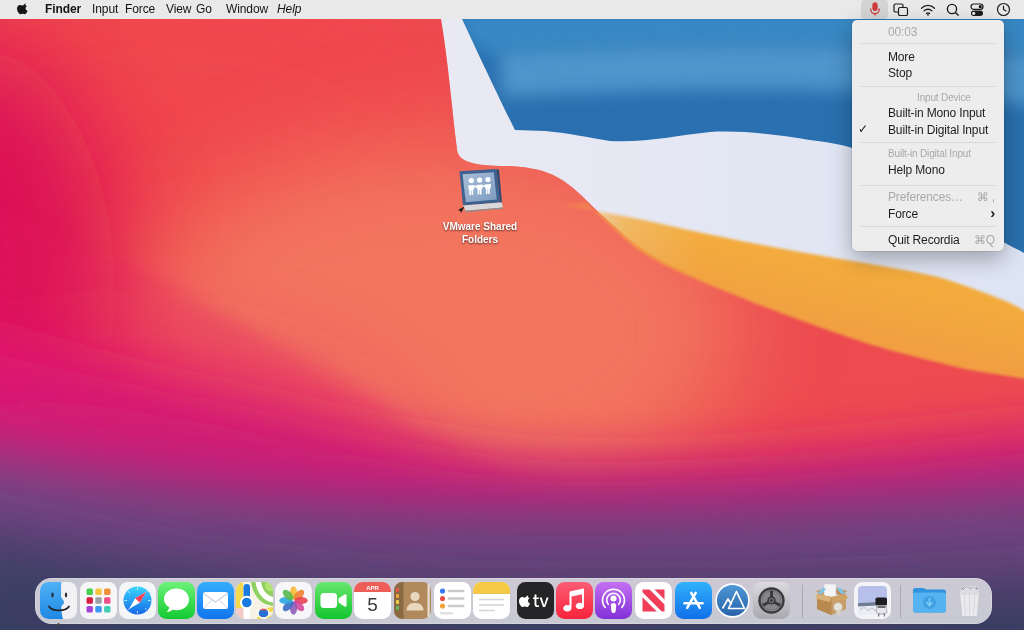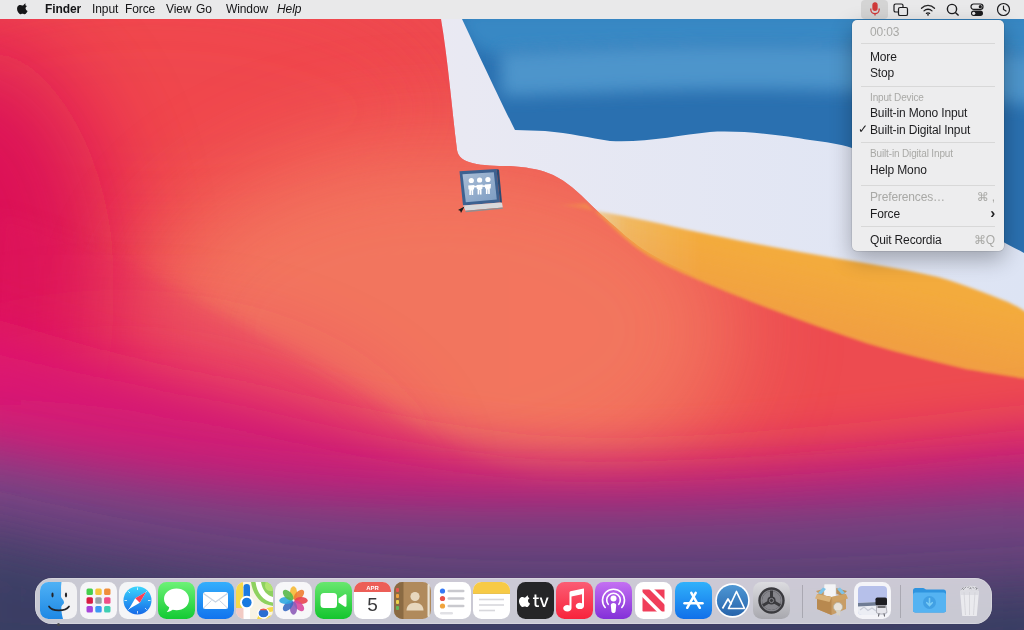--- a/index.html
+++ b/index.html
@@ -6,21 +6,21 @@
 body{width:1024px;height:630px;overflow:hidden;font-family:"Liberation Sans",sans-serif;}
 #scene{position:relative;width:1024px;height:630px;overflow:hidden;background:#2d79b8;}
 #wp{position:absolute;left:0;top:0;}
 
 #mbar{position:absolute;left:0;top:0;width:1024px;height:19px;background:#e9e9ea;z-index:10;}
 #mbar .mi{position:absolute;top:0;height:19px;line-height:19px;font-size:12px;color:#151517;letter-spacing:-0.1px;}
 #mbar svg{position:absolute;}
 #michl{position:absolute;left:861px;top:0;width:27px;height:19px;background:rgba(0,0,0,0.09);border-radius:4px;}
 
 #menu{position:absolute;left:852px;top:20px;width:152px;height:231px;background:#ededee;border-radius:5px;z-index:20;box-shadow:0 8px 22px rgba(0,0,0,0.3),0 0 0 0.5px rgba(0,0,0,0.15);}
-#menu .it{position:absolute;left:18px;height:16px;line-height:16px;font-size:12px;letter-spacing:-0.15px;color:#1d1d1f;white-space:nowrap;}
+#menu .it{position:absolute;left:36px;height:16px;line-height:16px;font-size:12px;letter-spacing:-0.15px;color:#1d1d1f;white-space:nowrap;}
 #menu .dis{color:#a9a9a6;}
 #menu .hdr{font-size:10px;color:#a9a9a6;}
 #menu .sep{position:absolute;left:9px;width:134px;height:1px;background:#d8d8d8;}
 #menu .sc{position:absolute;right:9px;left:auto;color:#a9a9a6;font-size:12px;}
 #menu .chev{position:absolute;right:9px;left:auto;color:#1d1d1f;font-size:15px;font-weight:700;}
 #menu .chk{position:absolute;left:6px;width:12px;color:#1d1d1f;font-size:12px;}
 
 #dicon{position:absolute;left:452px;top:166px;z-index:5;}
 #dlabel{position:absolute;left:400px;top:220px;width:160px;text-align:center;z-index:5;color:#fff;font-size:10px;font-weight:700;line-height:13px;text-shadow:0 1px 2px rgba(0,0,0,0.65);}
 
@@ -155,21 +155,21 @@
         </g>
       </svg>
 </div>
 
 <div id="menu">
   <div class="it dis" style="top:4px;">00:03</div>
   <div class="sep" style="top:23px;"></div>
   <div class="it" style="top:29px;">More</div>
   <div class="it" style="top:45px;">Stop</div>
   <div class="sep" style="top:66px;"></div>
-  <div class="it hdr" style="top:70px;">Input Device</div>
+  <div class="it hdr" style="top:70px;margin-left:29px;">Input Device</div>
   <div class="it" style="top:85px;">Built-in Mono Input</div>
   <div class="chk" style="top:102px;">✓</div>
   <div class="it" style="top:102px;">Built-in Digital Input</div>
   <div class="sep" style="top:122px;"></div>
   <div class="it hdr" style="top:126px;">Built-in Digital Input</div>
   <div class="it" style="top:142px;">Help Mono</div>
   <div class="sep" style="top:165px;"></div>
   <div class="it dis" style="top:169px;">Preferences…</div>
   <div class="it sc" style="top:169px;">⌘ ,</div>
   <div class="it" style="top:186px;">Force</div>
@@ -198,20 +198,21 @@
           <circle cx="31.9" cy="11.5" r="2.6"></circle>
 <path d="M12.2,17.5 L18.4,17 L18.0,21.5 L17.2,21.5 L17.2,27 L15.6,27 L15.5,22.6 L15,22.6 L14.9,27 L13.3,27 L13.3,21.6 L12.5,21.6 Z"></path>
 <path d="M20.5,17 L26.7,16.5 L26.3,21 L25.5,21 L25.5,26.5 L23.9,26.5 L23.8,22.1 L23.3,22.1 L23.2,26.5 L21.6,26.5 L21.6,21.1 L20.8,21.1 Z"></path>
 <path d="M28.8,16.5 L35,16 L34.6,20.5 L33.8,20.5 L33.8,26 L32.2,26 L32.1,21.6 L31.6,21.6 L31.5,26 L29.9,26 L29.9,20.6 L29.1,20.6 Z"></path>
 <rect x="17.8" y="17.8" width="3.2" height="1.6"></rect>
 <rect x="26.1" y="17.3" width="3.2" height="1.6"></rect>
 </g>
 <path d="M2,42 L8.5,38.5 L5,45 L4.2,42.8 Z" fill="#1a1a1a"></path>
 </g>
 </svg>
+<div id="dlabel">VMware Shared<br>Folders</div>
 
 <div id="dock"></div>
 <div id="fdot"></div>
 <div id="dockicons">
 
 <svg class="di" style="left:40px;" viewBox="0 0 37 37">
 <defs>
           <linearGradient id="fin1" x1="0" y1="0" x2="0" y2="1">
             <stop offset="0" stop-color="#4fb1f5"></stop>
             <stop offset="1" stop-color="#1e88e4"></stop>

